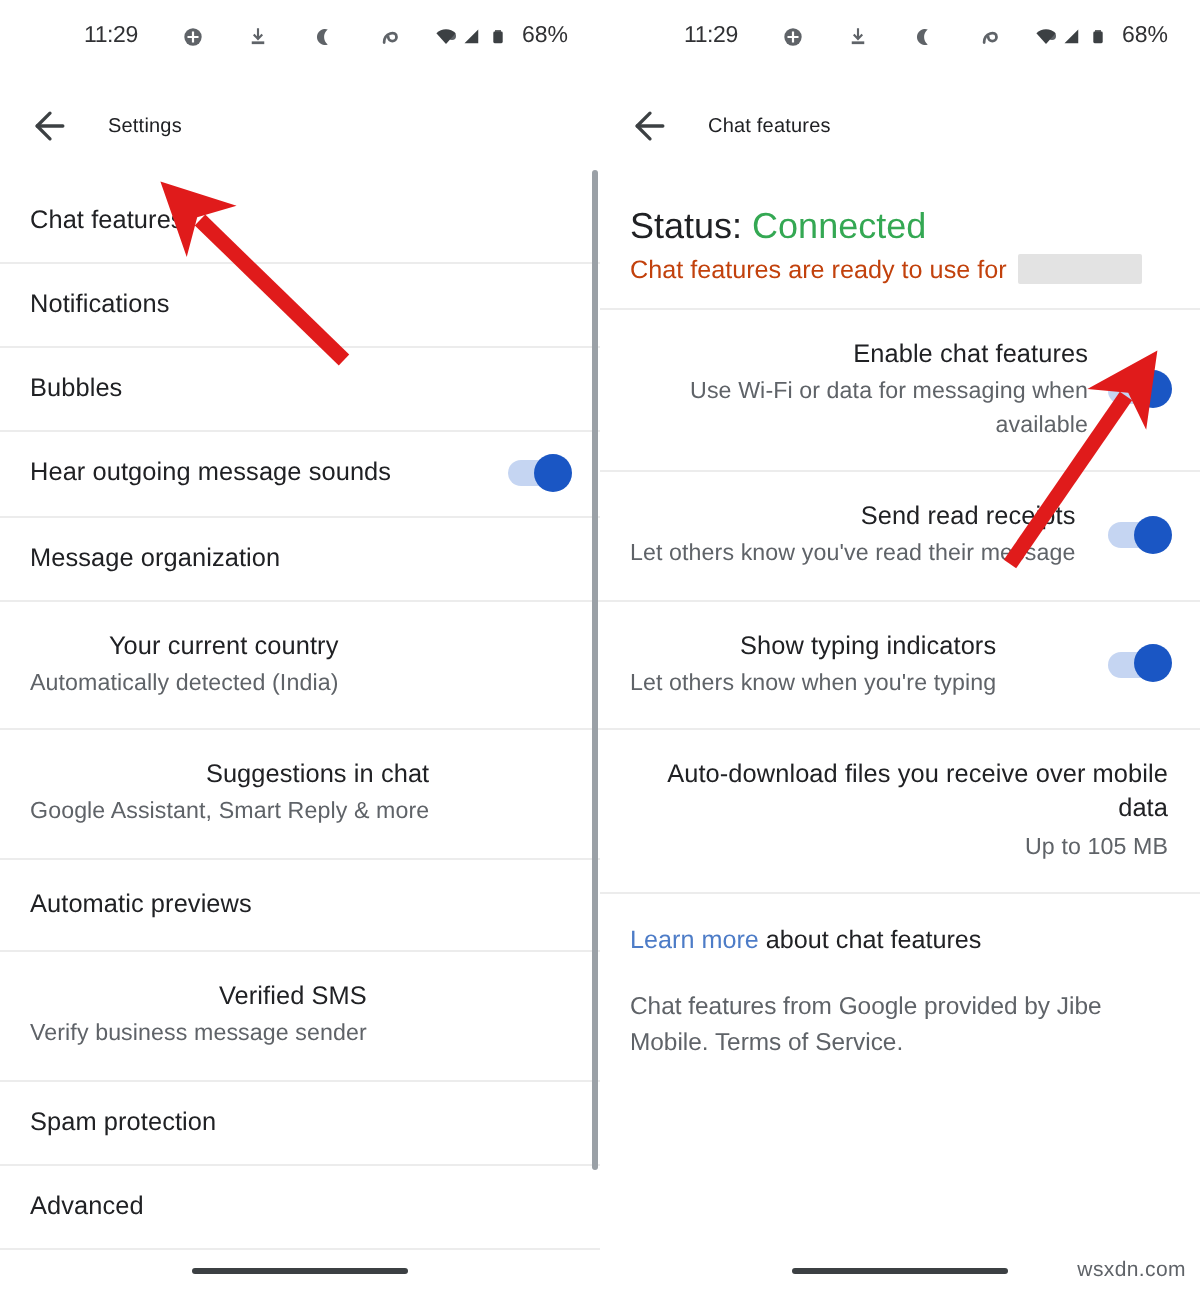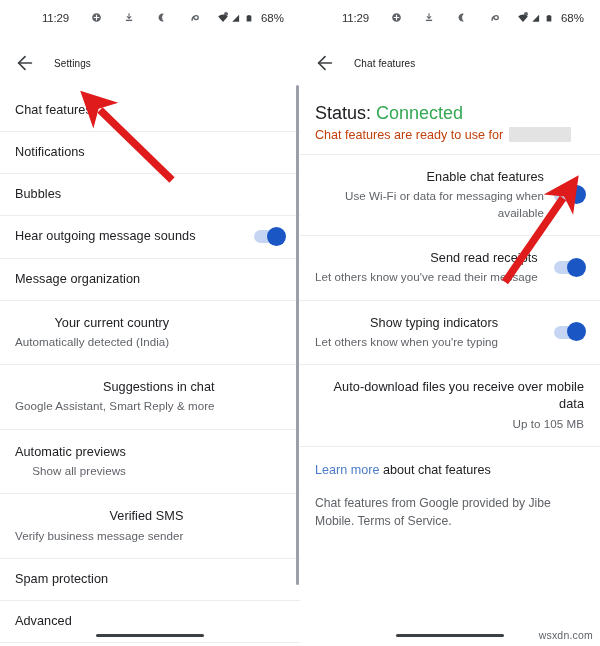--- a/index.html
+++ b/index.html
@@ -33,20 +33,21 @@
     height: 36px;
     display: flex;
     align-items: center;
     padding: 0 18px 0 0;
     position: relative;
     font-size: 11.5px;
     color: #3c4043;
   }
   .sb-left {
     display: flex;
+    align-items: center;
     gap: 22px;
     margin-left: 42px;
   }
   .sb-time {
     font-size: 11.5px;
     letter-spacing: -0.2px;
     color: #303134;
     font-weight: 500;
   }
   .sb-right {
@@ -334,21 +335,20 @@
       <div class="row row-tall">
         <div class="row-texts">
           <div class="row-title">Suggestions in chat</div>
           <div class="row-sub">Google Assistant, Smart Reply &amp; more</div>
         </div>
       </div>
 
       <div class="row row-tall">
         <div class="row-texts">
           <div class="row-title">Automatic previews</div>
-          <div class="row-sub">Show all previews</div>
         </div>
       </div>
 
       <div class="row row-tall">
         <div class="row-texts">
           <div class="row-title">Verified SMS</div>
           <div class="row-sub">Verify business message sender</div>
         </div>
       </div>
 

